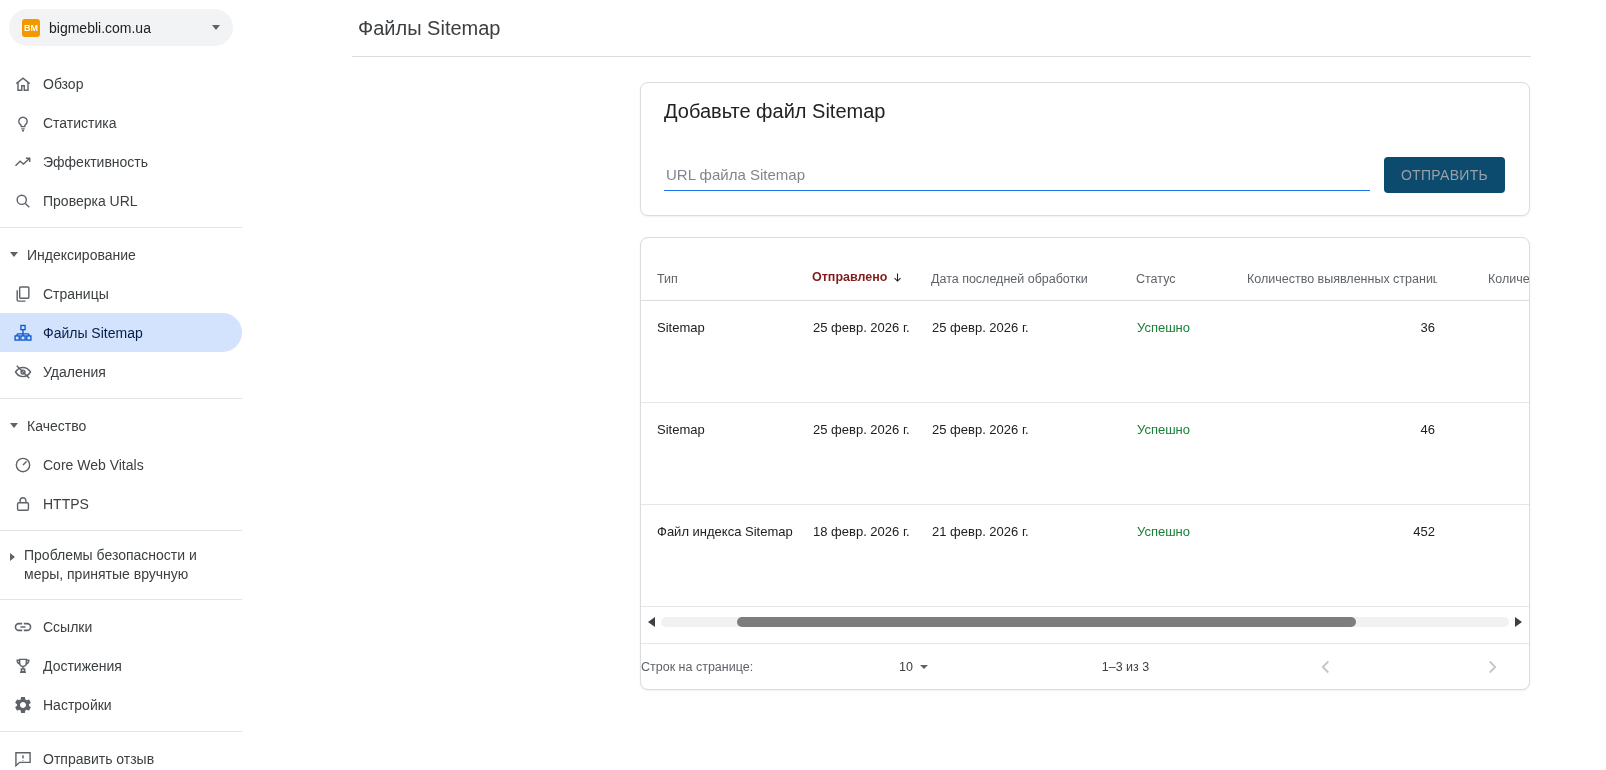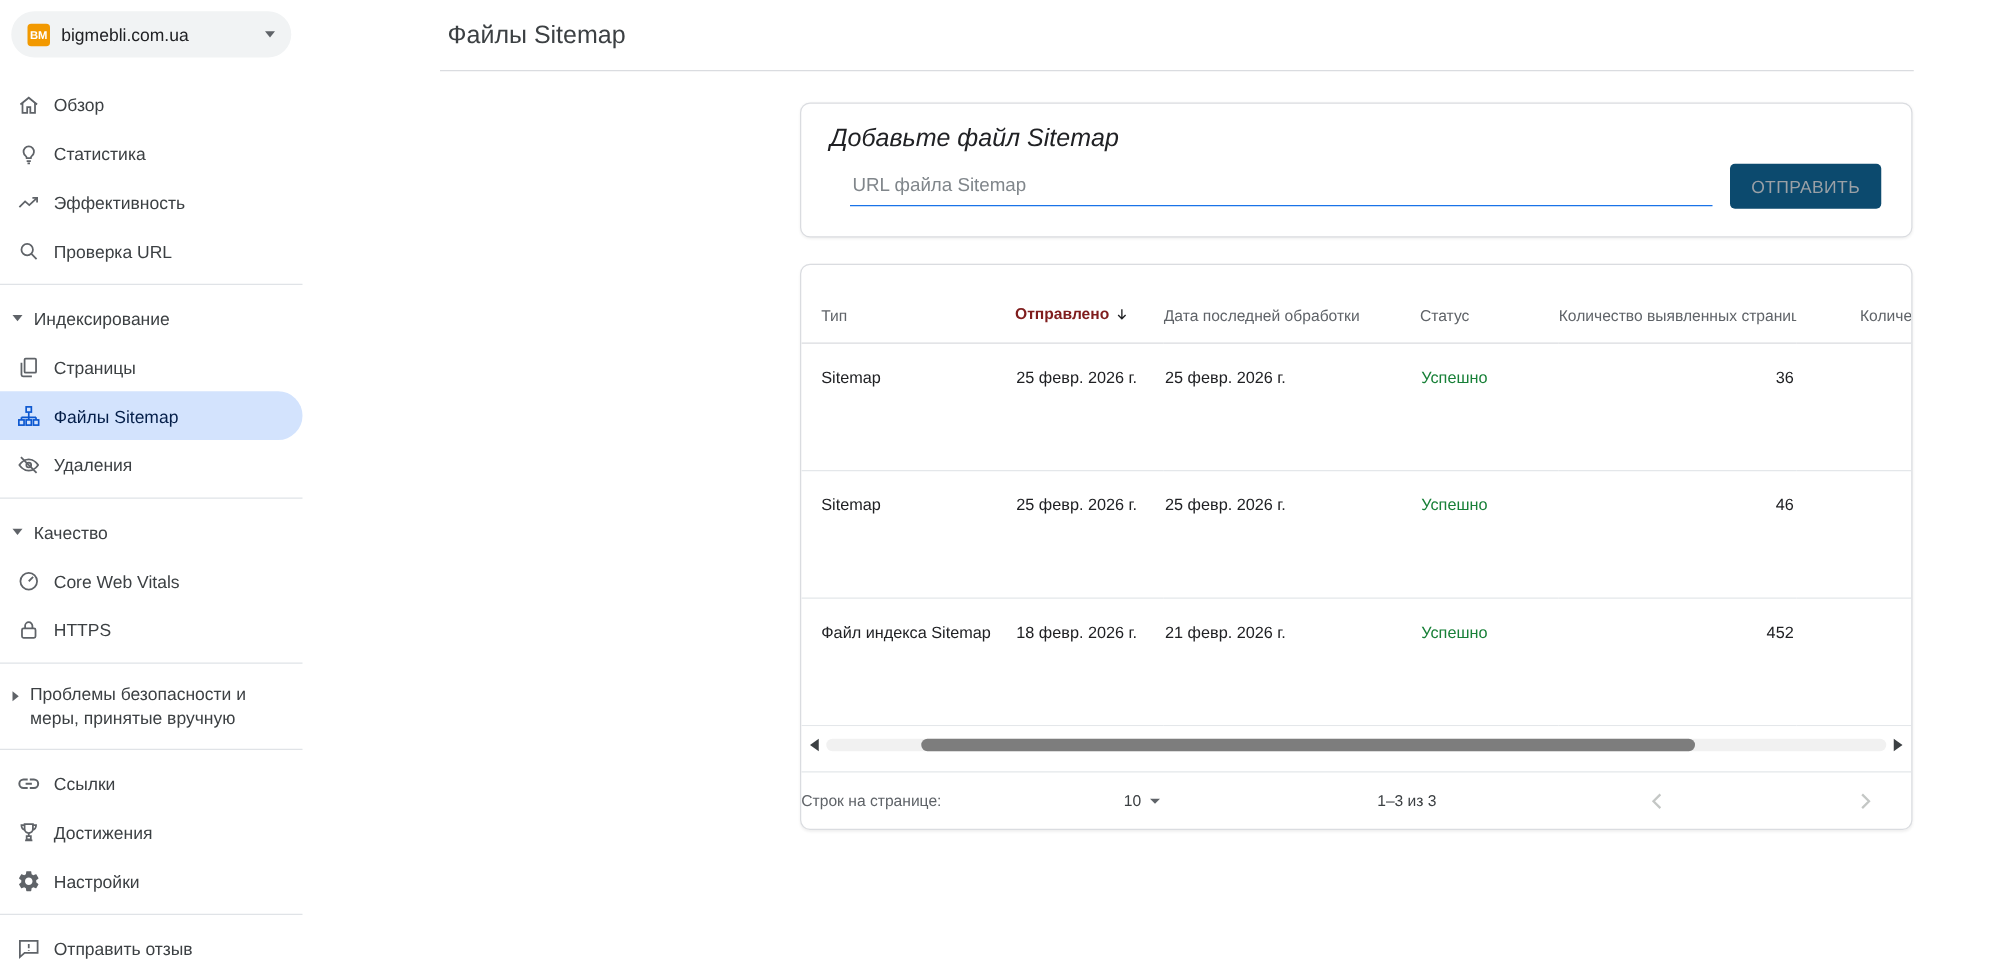--- a/index.html
+++ b/index.html
@@ -42,22 +42,22 @@
   .page-header { margin:0 75px 0 110px; height:57px; display:flex; align-items:center;
     border-bottom:1px solid #dadce0; }
   .page-title { font-size:20px; font-weight:400; color:#3c4043; margin:0; padding-left:6px; }
   .content { margin-left:398px; width:890px; padding-top:25px; }
   .card { background:#fff; border:1px solid #dadce0; border-radius:8px;
     box-shadow:0 1px 2px rgba(60,64,67,.08); }
 
   
   .add-card { padding:17px 24px 22px 23px; margin-bottom:21px; }
   .card h2 { font-size:20px; font-weight:400; color:#202124; margin:0; }
-  .add-card h2 { margin-bottom:8px;font-style:italic; }
-  .add-row { display:flex; align-items:center;margin-left:16px; }
+  .add-card h2 { margin-bottom:34px; }
+  .add-row { display:flex; align-items:center; }
   .url-input { flex:1; border:none; border-bottom:1.5px solid #1a73e8; outline:none;
     font-size:15px; color:#202124; padding:7px 2px; margin-right:14px; background:transparent;
     font-family:inherit; }
   .url-input::placeholder { color:#80868b; }
   .submit-btn { background:#0c4a6e; color:#9aa0a6; border:none; border-radius:4px;
     font-size:14px; font-weight:500; letter-spacing:.3px; padding:10px 17px; font-family:inherit; }
 
   
   .table-card { padding:0; overflow:hidden; }
   .card-head { display:flex; align-items:center; justify-content:space-between;

